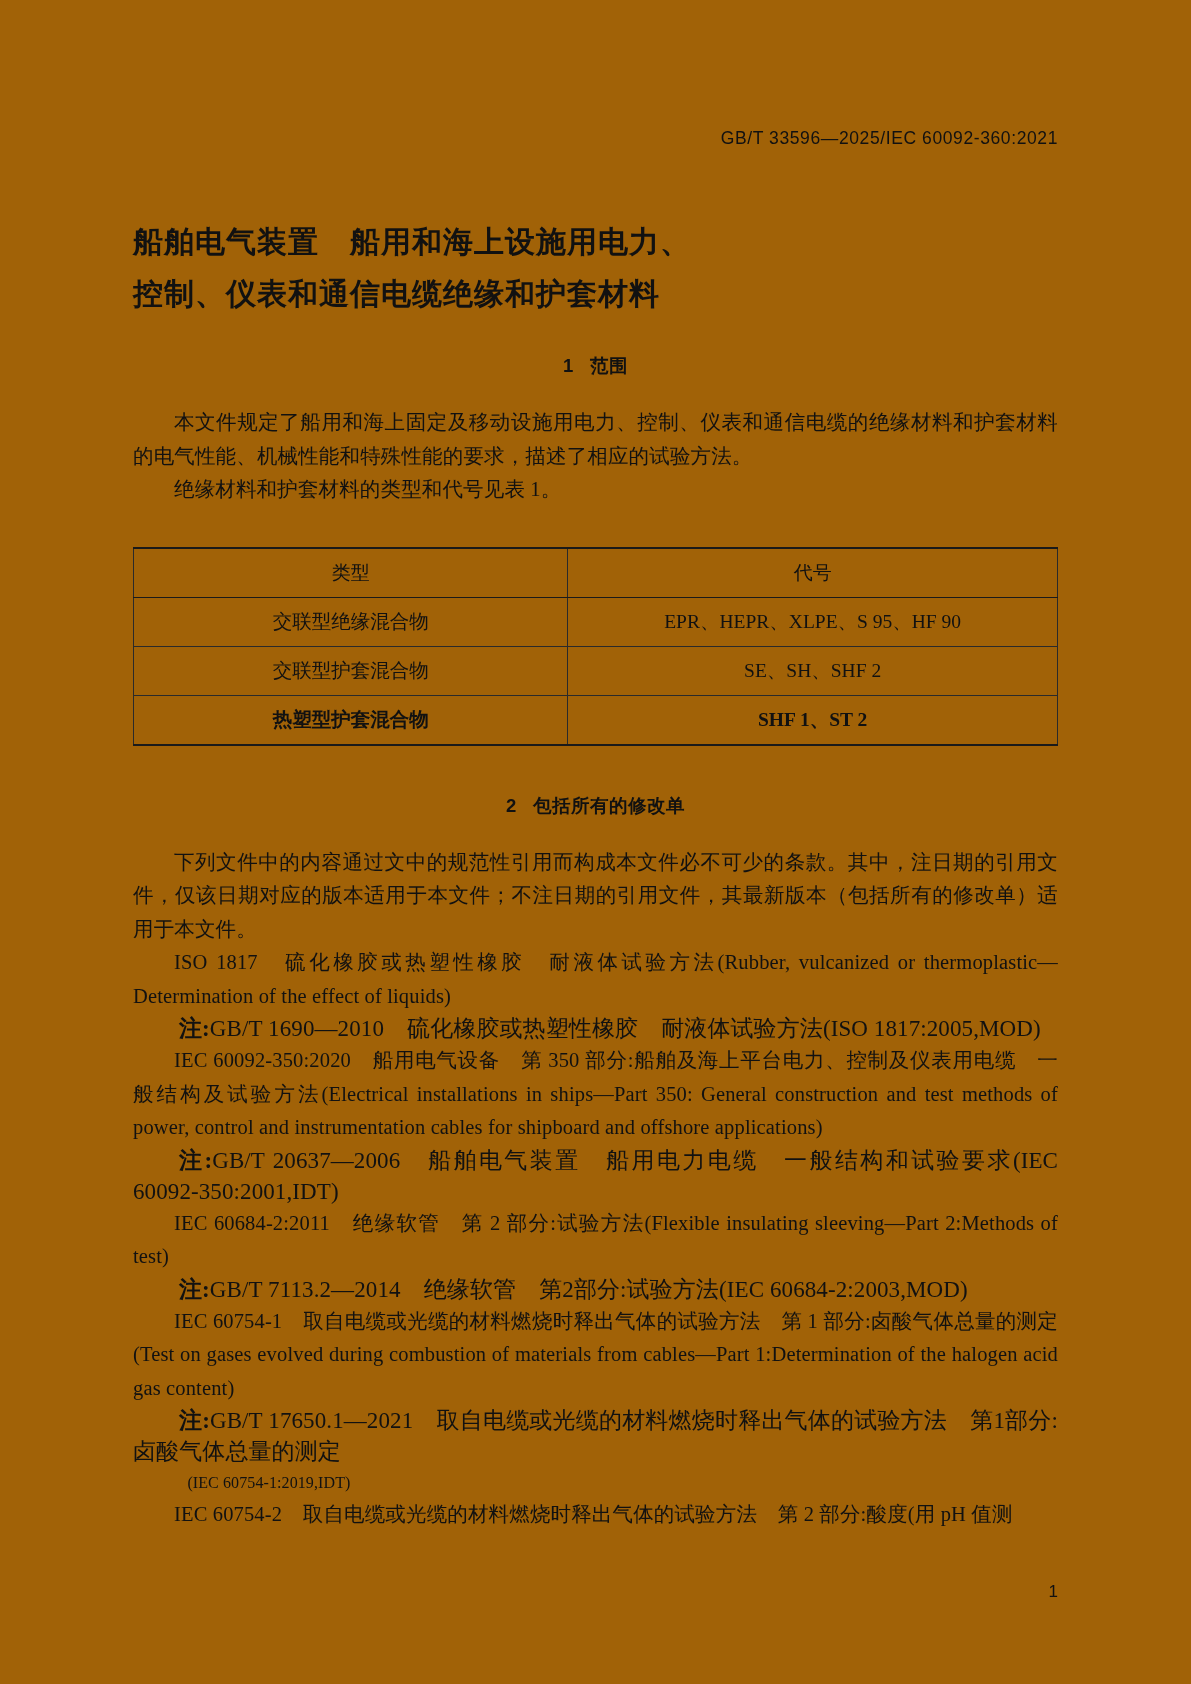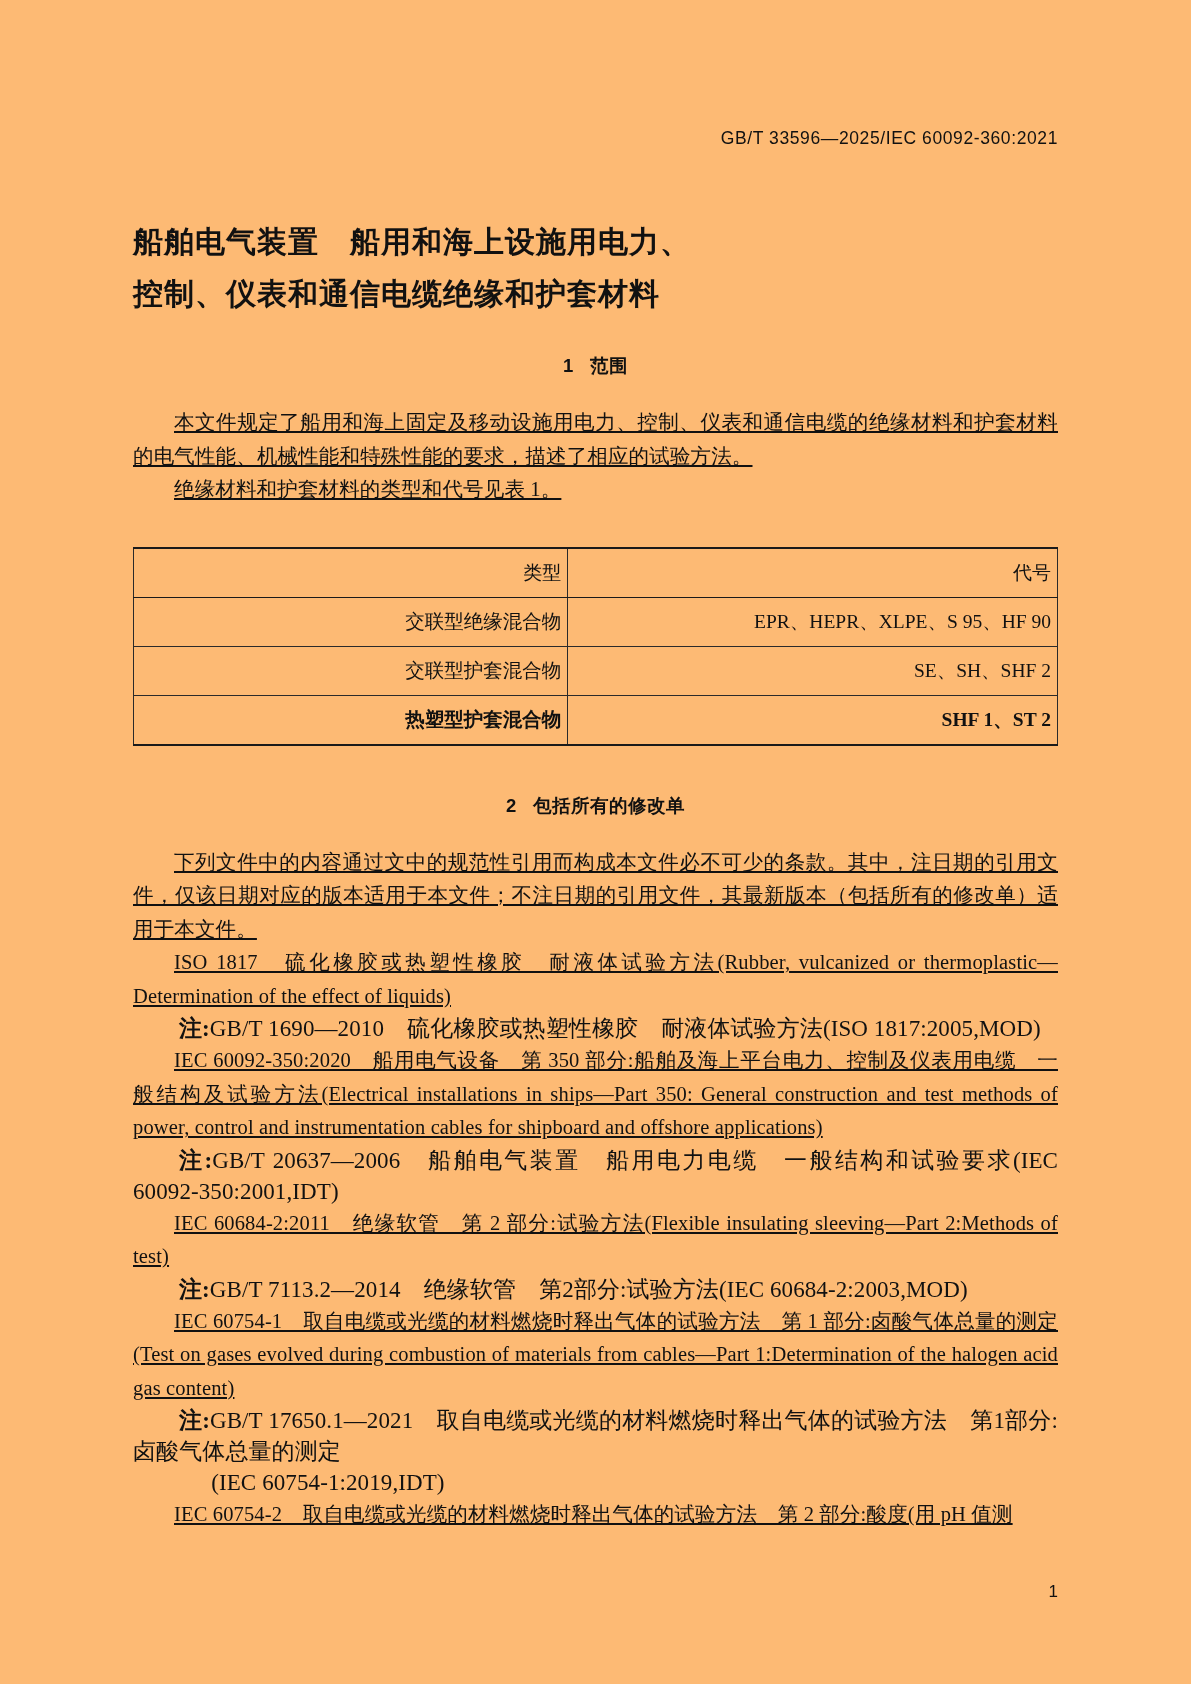--- a/index.html
+++ b/index.html
@@ -5,21 +5,21 @@
   html, body {
     margin: 0;
     padding: 0;
     background: #ffffff;
   }
   .page {
     position: relative;
     width: 1191px;
     height: 1684px;
     margin: 0 auto;
-    background: #fdba74;
+    background: #a16207;
     color: #111111;
     font-family: "Liberation Serif", "DejaVu Serif", serif;
     overflow: hidden;
   }
 
   
   .running-header {
     position: absolute;
     top: 128px;
     left: 133px;
@@ -66,36 +66,35 @@
   }
   h2.clause .num { font-weight: bold; margin-right: 16px; }
 
   p.para {
     margin: 0;
     font-size: 20.5px;
     line-height: 33.5px;
     text-align: justify;
     text-justify: inter-ideograph;
     letter-spacing: 0.15px;
-    text-decoration: underline;
   }
   p.indent { text-indent: 2em; }
 
   p.note {
     margin: 0;
     font-size: 23px;
     line-height: 31px;
     text-indent: 2em;
     text-align: justify;
     letter-spacing: 0.1px;
   }
   p.note .note-label { font-weight: bold; }
   p.note-cont {
     margin: 0;
-    font-size: 23px;
+    font-size: 16px;
     line-height: 31px;
     text-indent: 3.4em;
     letter-spacing: 0.1px;
   }
   .sp-20 { height: 20px; }
   .sp-26 { height: 26px; }
   .sp-46 { height: 46px; }
 
   
   .table-caption {
@@ -111,21 +110,21 @@
 
   table.data-table {
     width: 100%;
     border-collapse: collapse;
     margin: 0;
     font-size: 19px;
   }
   table.data-table td,
   table.data-table th {
     border: 1px solid #2a2a2a;
-    text-align: right;
+    text-align: center;
     vertical-align: middle;
     height: 44px;
     font-weight: normal;
     padding: 2px 6px;
   }
   table.data-table thead td {
     border-top: 2.5px solid #1a1a1a;
     border-bottom: 1.6px solid #1a1a1a;
     font-family: "Liberation Sans", "DejaVu Sans", sans-serif;
     font-size: 19px;

